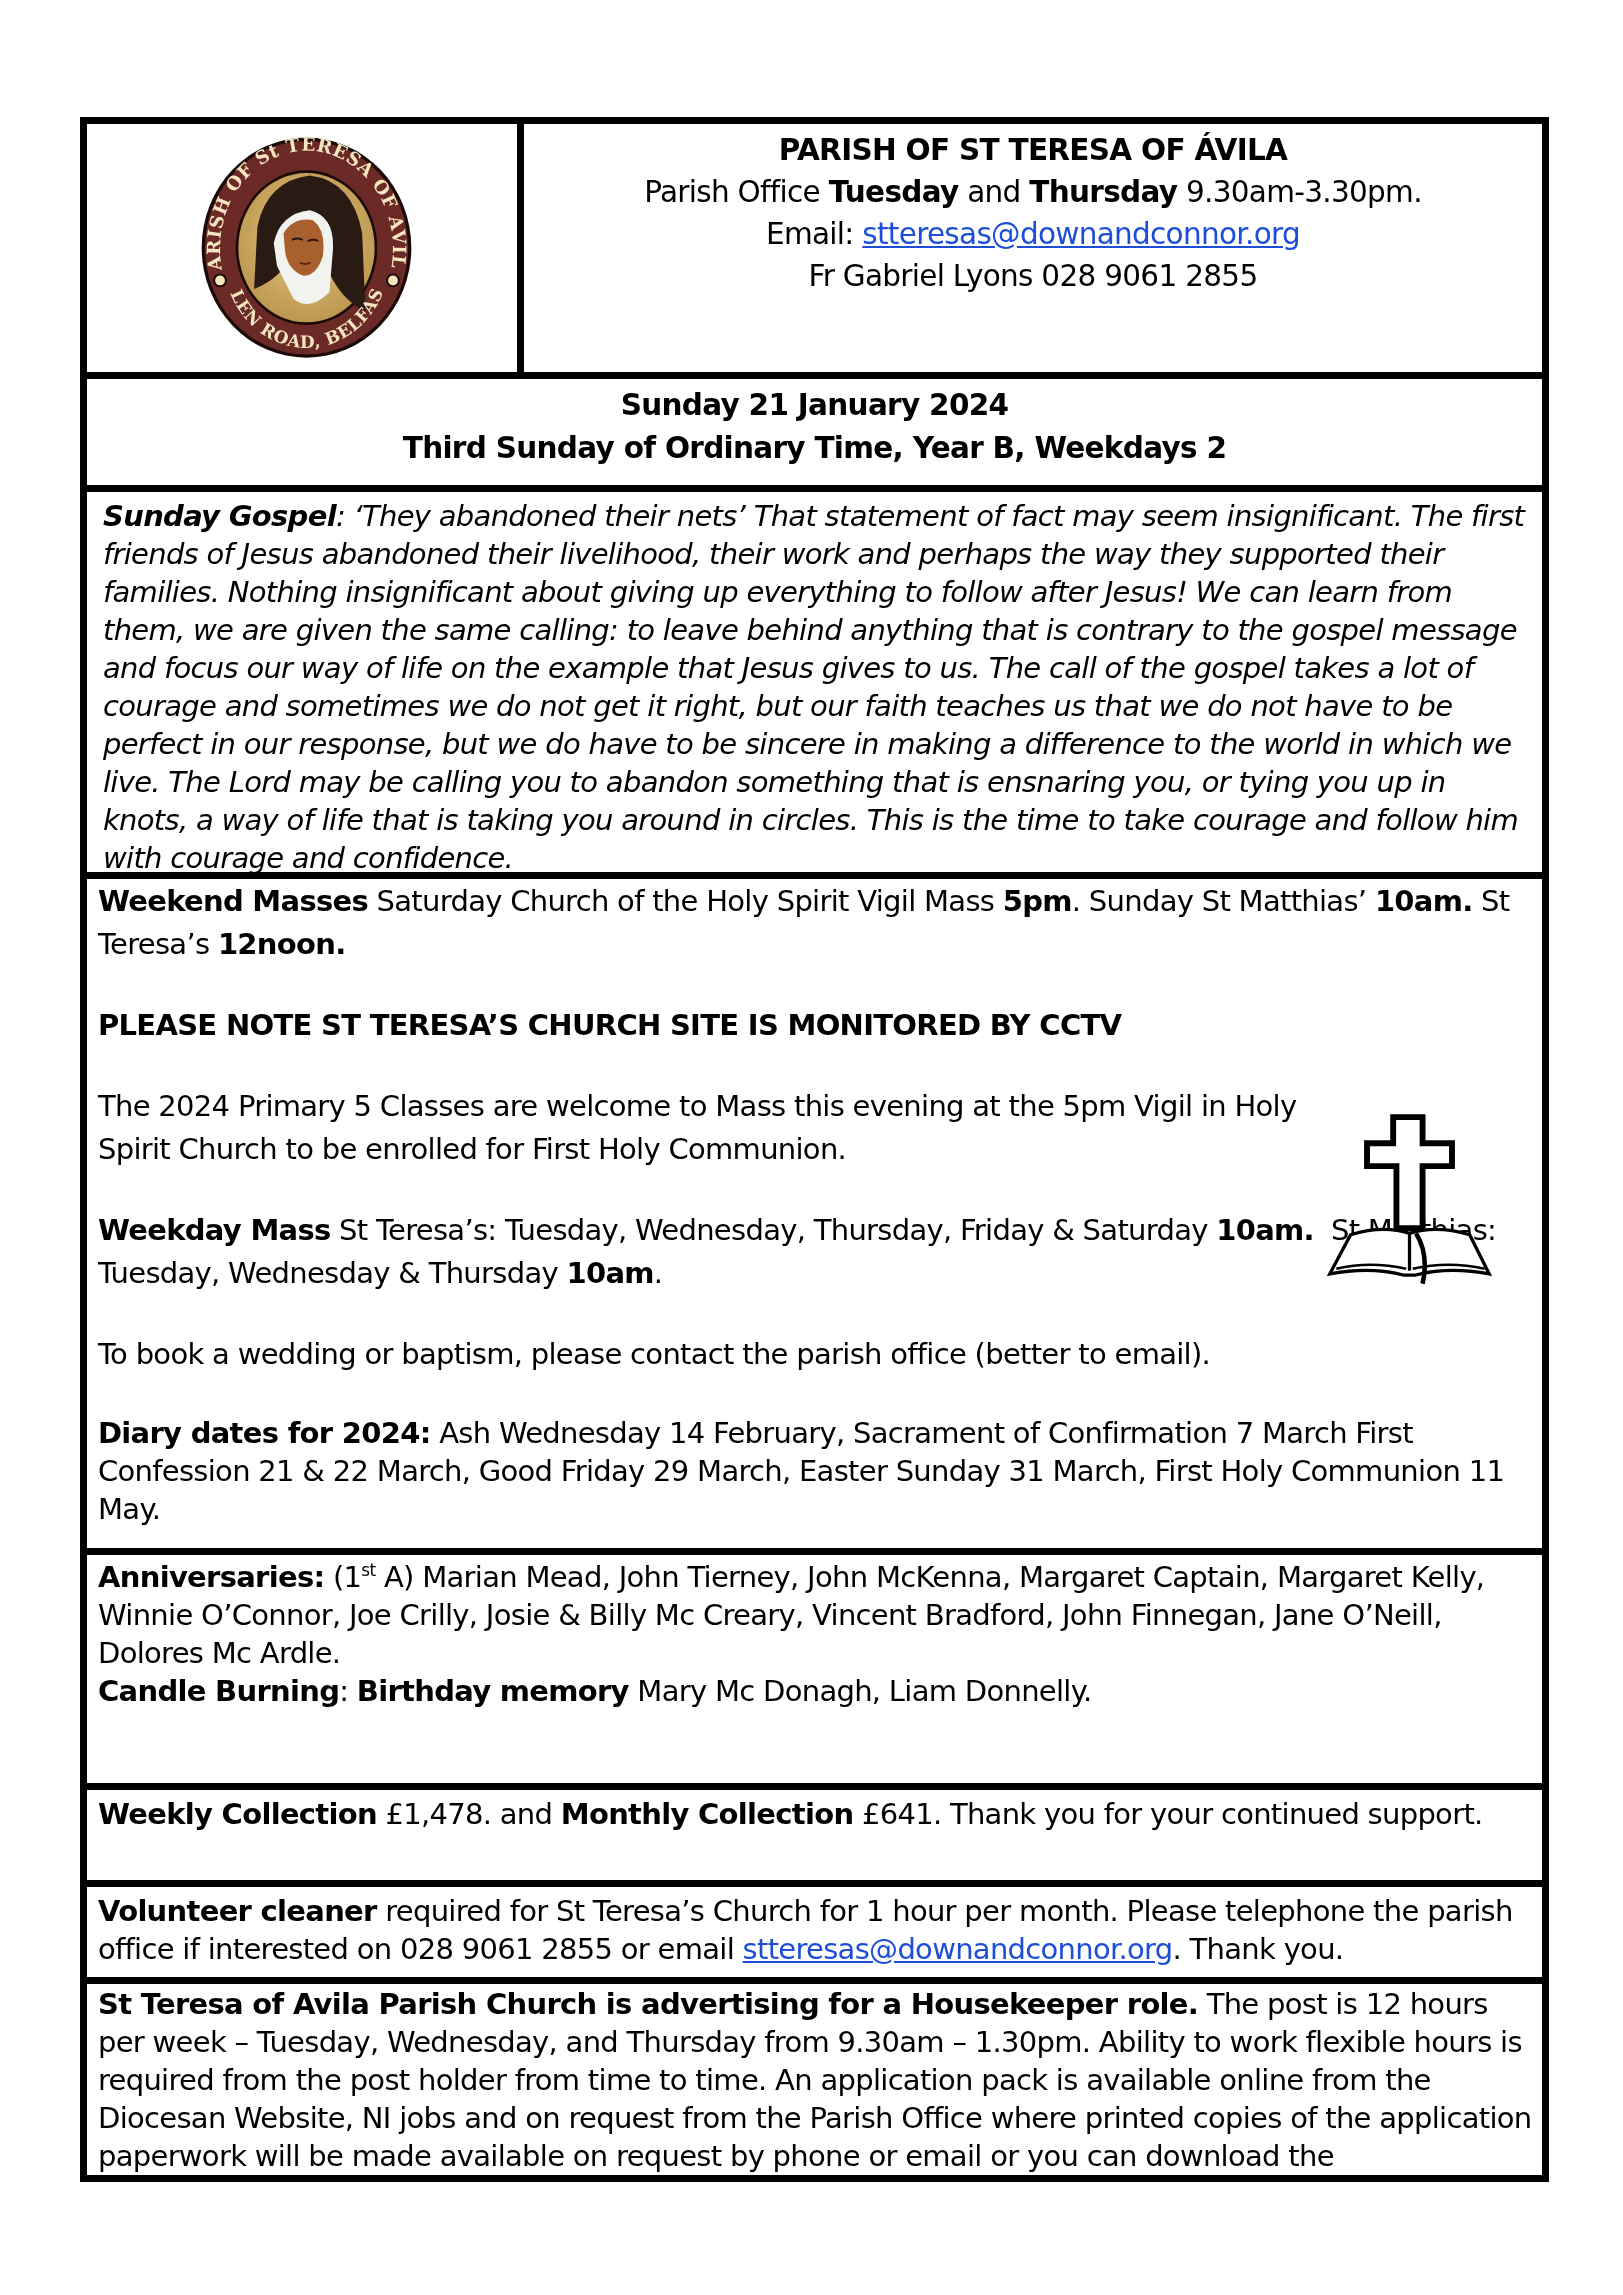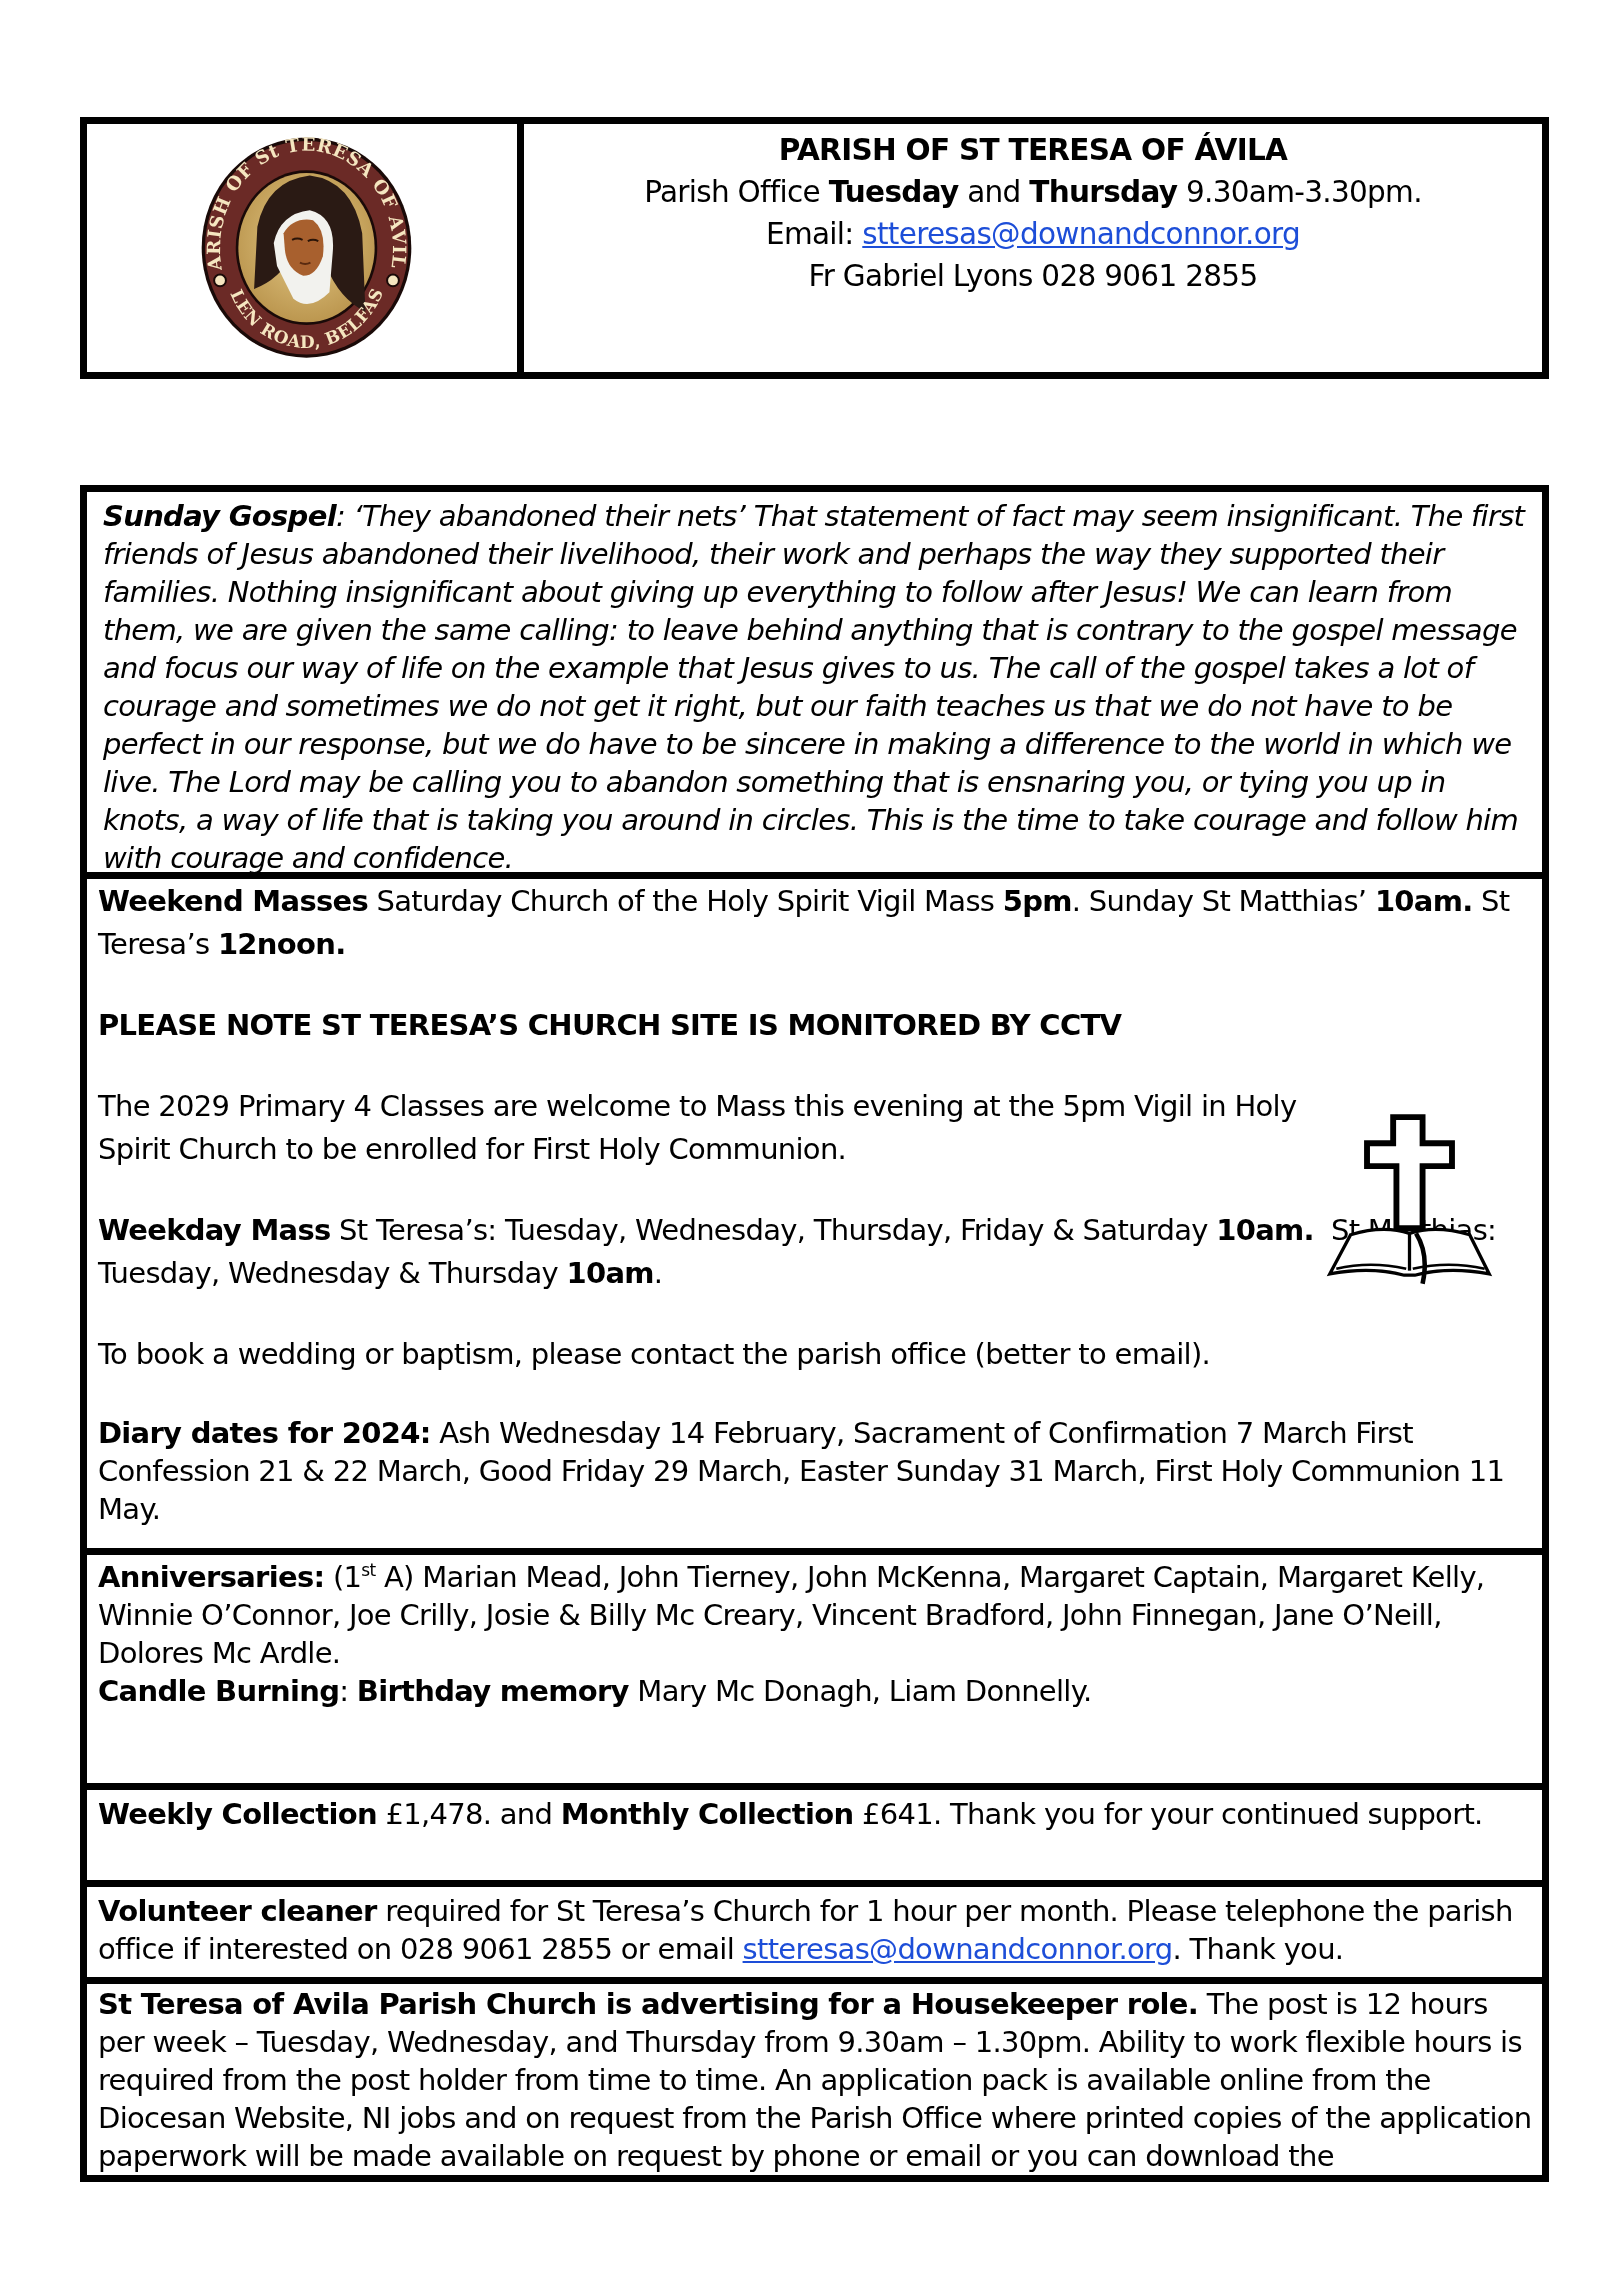--- a/index.html
+++ b/index.html
@@ -88,36 +88,42 @@
       <div>
         <span>Parish Office </span><b>Tuesday</b><span> and </span><b>Thursday</b><span> 9.30am-3.30pm.</span>
       </div>
       <div>
         <span>Email: </span><a class="link">stteresas@downandconnor.org</a>
       </div>
       <div>Fr Gabriel Lyons 028 9061 2855</div>
     </div>
   </div>
 
+  <div class="box" id="date-cell">
+    <div class="date">
+      <div>Sunday 21 January 2024</div>
+      <div>Third Sunday of Ordinary Time, Year B, Weekdays 2</div>
+    </div>
+  </div>
 
   <div class="box" id="gospel-cell">
     <div class="text gospel">
       <b>Sunday Gospel</b><span>: ‘They abandoned their nets’ That statement of fact may seem insignificant. The first friends of Jesus abandoned their livelihood, their work and perhaps the way they supported their families. Nothing insignificant about giving up everything to follow after Jesus! We can learn from them, we are given the same calling: to leave behind anything that is contrary to the gospel message and focus our way of life on the example that Jesus gives to us. The call of the gospel takes a lot of courage and sometimes we do not get it right, but our faith teaches us that we do not have to be perfect in our response, but we do have to be sincere in making a difference to the world in which we live. The Lord may be calling you to abandon something that is ensnaring you, or tying you up in knots, a way of life that is taking you around in circles. This is the time to take courage and follow him with courage and confidence.</span>
     </div>
   </div>
 
   <div class="box" id="notices-cell">
     <div class="text notices">
       <p class="lh66">
         <b>Weekend Masses</b><span> Saturday Church of the Holy Spirit Vigil Mass </span><b>5pm</b><span>. Sunday St Matthias’ </span><b>10am.</b><span> St Teresa’s </span><b>12noon.</b>
       </p>
       <div class="gap"></div>
       <p style="font-weight:bold; line-height:43px;">PLEASE NOTE ST TERESA’S CHURCH SITE IS MONITORED BY CCTV</p>
       <div class="gap"></div>
-      <p class="lh66" style="padding-right:236px;">The 2029 Primary 4 Classes are welcome to Mass this evening at the 5pm Vigil in Holy Spirit Church to be enrolled for First Holy Communion.</p>
+      <p class="lh66" style="padding-right:236px;">The 2024 Primary 5 Classes are welcome to Mass this evening at the 5pm Vigil in Holy Spirit Church to be enrolled for First Holy Communion.</p>
       <div class="gap"></div>
       <p class="lh66">
         <b>Weekday Mass</b><span> St Teresa’s: Tuesday, Wednesday, Thursday, Friday &amp; Saturday </span><b>10am.</b><span style="white-space:pre-wrap">  St Matthias: Tuesday, Wednesday &amp; Thursday </span><b>10am</b><span>.</span>
       </p>
       <div class="gap"></div>
       <p class="lh66">To book a wedding or baptism, please contact the parish office (better to email).</p>
       <div class="gap"></div>
       <p>
         <b>Diary dates for 2024:</b><span> Ash Wednesday 14 February, Sacrament of Confirmation 7 March First Confession 21 &amp; 22 March, Good Friday 29 March, Easter Sunday 31 March, First Holy Communion 11 May.</span>
       </p>

